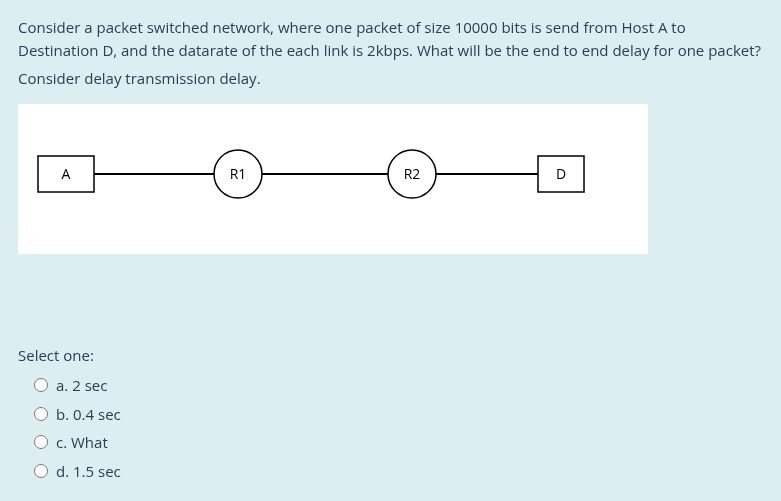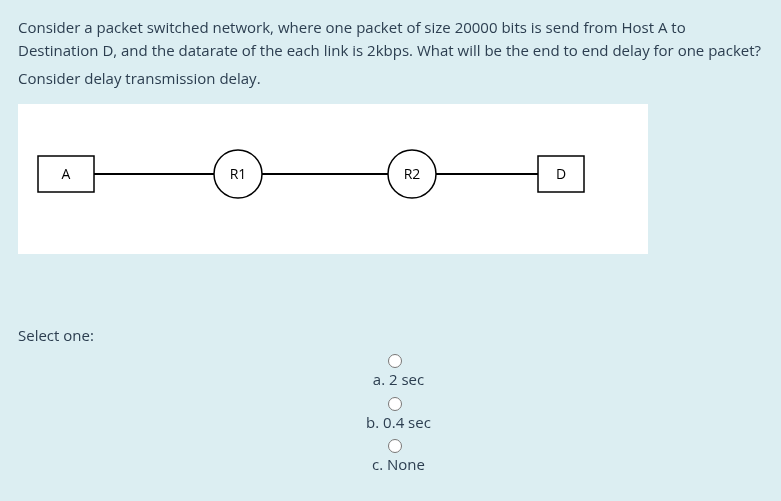--- a/index.html
+++ b/index.html
@@ -15,42 +15,41 @@
   }
   .question p { margin-bottom: 6px; }
   .diagram-box {
     background: #fff;
     margin-top: 14px;
     width: 630px;
     height: 150px;
     position: relative;
   }
   .diagram-svg { position: absolute; inset: 0; }
-  .options { margin-top: 70px; }
+  .options { margin-top: 90px; }
   .options-title { margin-bottom: 8px; }
   .option-row {
     display: flex;
     align-items: center;
     margin: 6px 0 6px 16px;
     cursor: pointer;
-    flex-direction: column;
   }
   .option-row input[type="radio"] {
     width: 14px;
     height: 14px;
     margin-right: 8px;
     cursor: pointer;
   }
   .option-row label { cursor: pointer; }
 </style>
 </head>
 <body>
 
 <div class="question">
-  <p>Consider a packet switched network, where one packet of size 20000 bits is send from Host A to Destination D, and the datarate of the each link is 2kbps. What will be the end to end delay for one packet?</p>
+  <p>Consider a packet switched network, where one packet of size 10000 bits is send from Host A to Destination D, and the datarate of the each link is 2kbps. What will be the end to end delay for one packet?</p>
   <p>Consider delay transmission delay.</p>
 </div>
 
 <div class="diagram-box">
   <svg class="diagram-svg" viewBox="0 0 630 150">
 
     <rect x="20" y="52" width="56" height="36" fill="#fff" stroke="#000" stroke-width="1.5"></rect>
     <text x="48" y="75" text-anchor="middle" font-size="14" fill="#000">A</text>
 
     <line x1="76" y1="70" x2="196" y2="70" stroke="#000" stroke-width="2"></line>
@@ -78,16 +77,20 @@
     <label for="opt-a">a. 2 sec</label>
   </div>
 
   <div class="option-row">
     <input type="radio" name="ans" id="opt-b" style="">
     <label for="opt-b">b. 0.4 sec</label>
   </div>
 
   <div class="option-row">
     <input type="radio" name="ans" id="opt-c" style="">
-    <label for="opt-c">c. None</label>
+    <label for="opt-c">c. What</label>
   </div>
 
+  <div class="option-row">
+    <input type="radio" name="ans" id="opt-d" style="">
+    <label for="opt-d">d. 1.5 sec</label>
+  </div>
 </div>
 
 </body></html>

